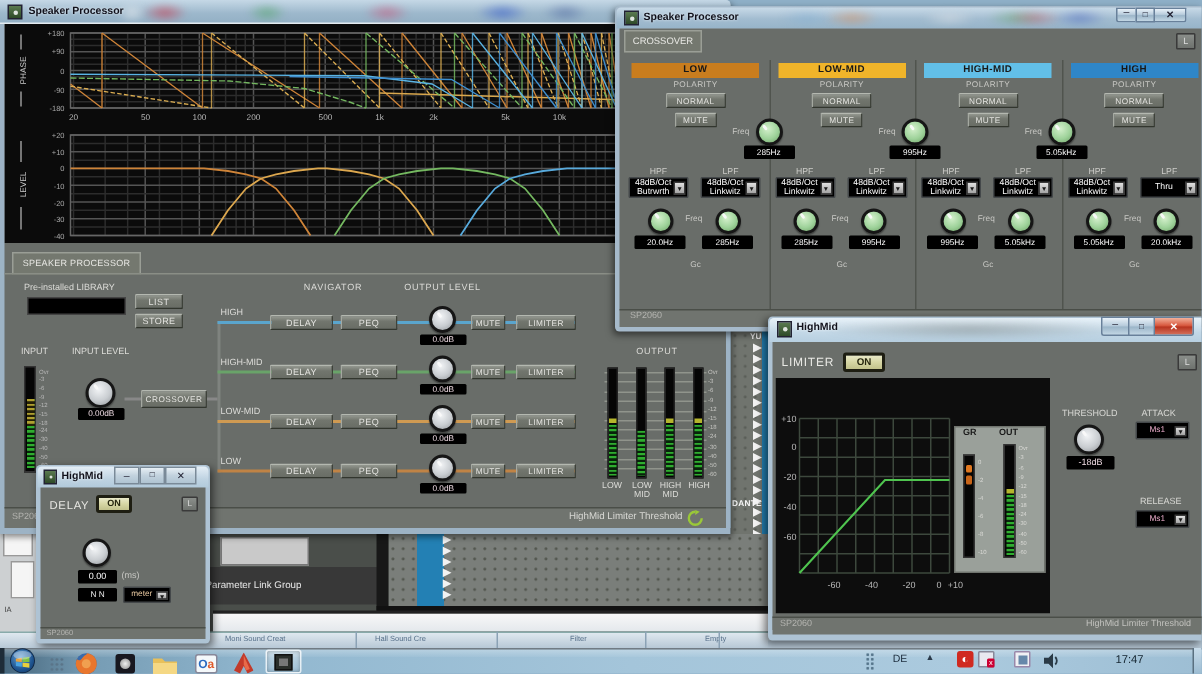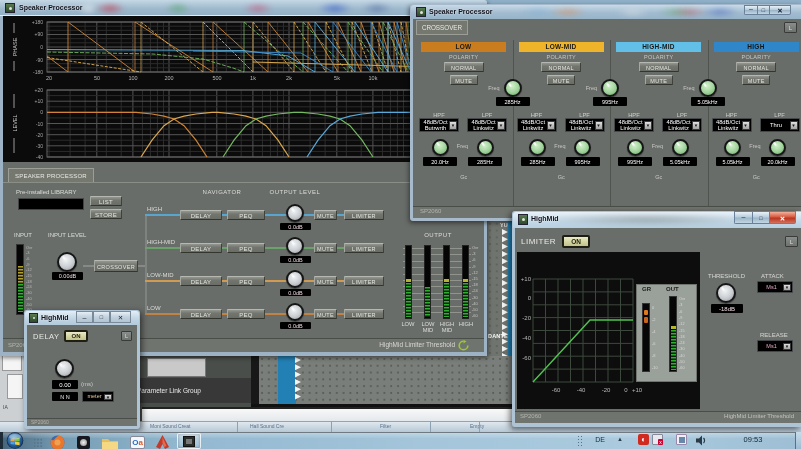--- a/index.html
+++ b/index.html
@@ -723,14 +723,14 @@
     <div style="left:652px;top:2px;width:11px;height:11px;background:#e8e8f0;border:1px solid #889;border-radius:1px;">
       <div style="left:5px;top:4px;width:5px;height:6px;background:#c03;border-radius:1px;font-size:5px;color:#fff;text-align:center;line-height:6px;">x</div>
     </div>
     <div style="left:676px;top:2px;width:11px;height:11px;background:#f0f0f4;border:1px solid #98a;border-radius:1px;">
       <div style="left:2px;top:2px;width:6px;height:6px;background:#68a;"></div>
     </div>
     <svg width="11" height="11" style="position:absolute;left:696px;top:3px">
       <polygon points="0,3.5 3,3.5 6,0.5 6,10.5 3,7.5 0,7.5" fill="#2a3a46"></polygon>
       <path d="M7.5 3 A3.5 3.5 0 0 1 7.5 8" fill="none" stroke="#2a3a46" stroke-width="1.2"></path>
     </svg>
-    <div style="left:736px;top:3px;width:34px;height:10px;font-size:7.5px;color:#14242f;text-align:center;">09:53</div>
+    <div style="left:736px;top:3px;width:34px;height:10px;font-size:7.5px;color:#14242f;text-align:center;">17:47</div>
     <div style="left:795px;top:0px;width:6px;height:17px;background:linear-gradient(#c8dcea,#9cbcd2);border-left:1px solid #5a7080;"></div>
   </div>
 </body></html>

